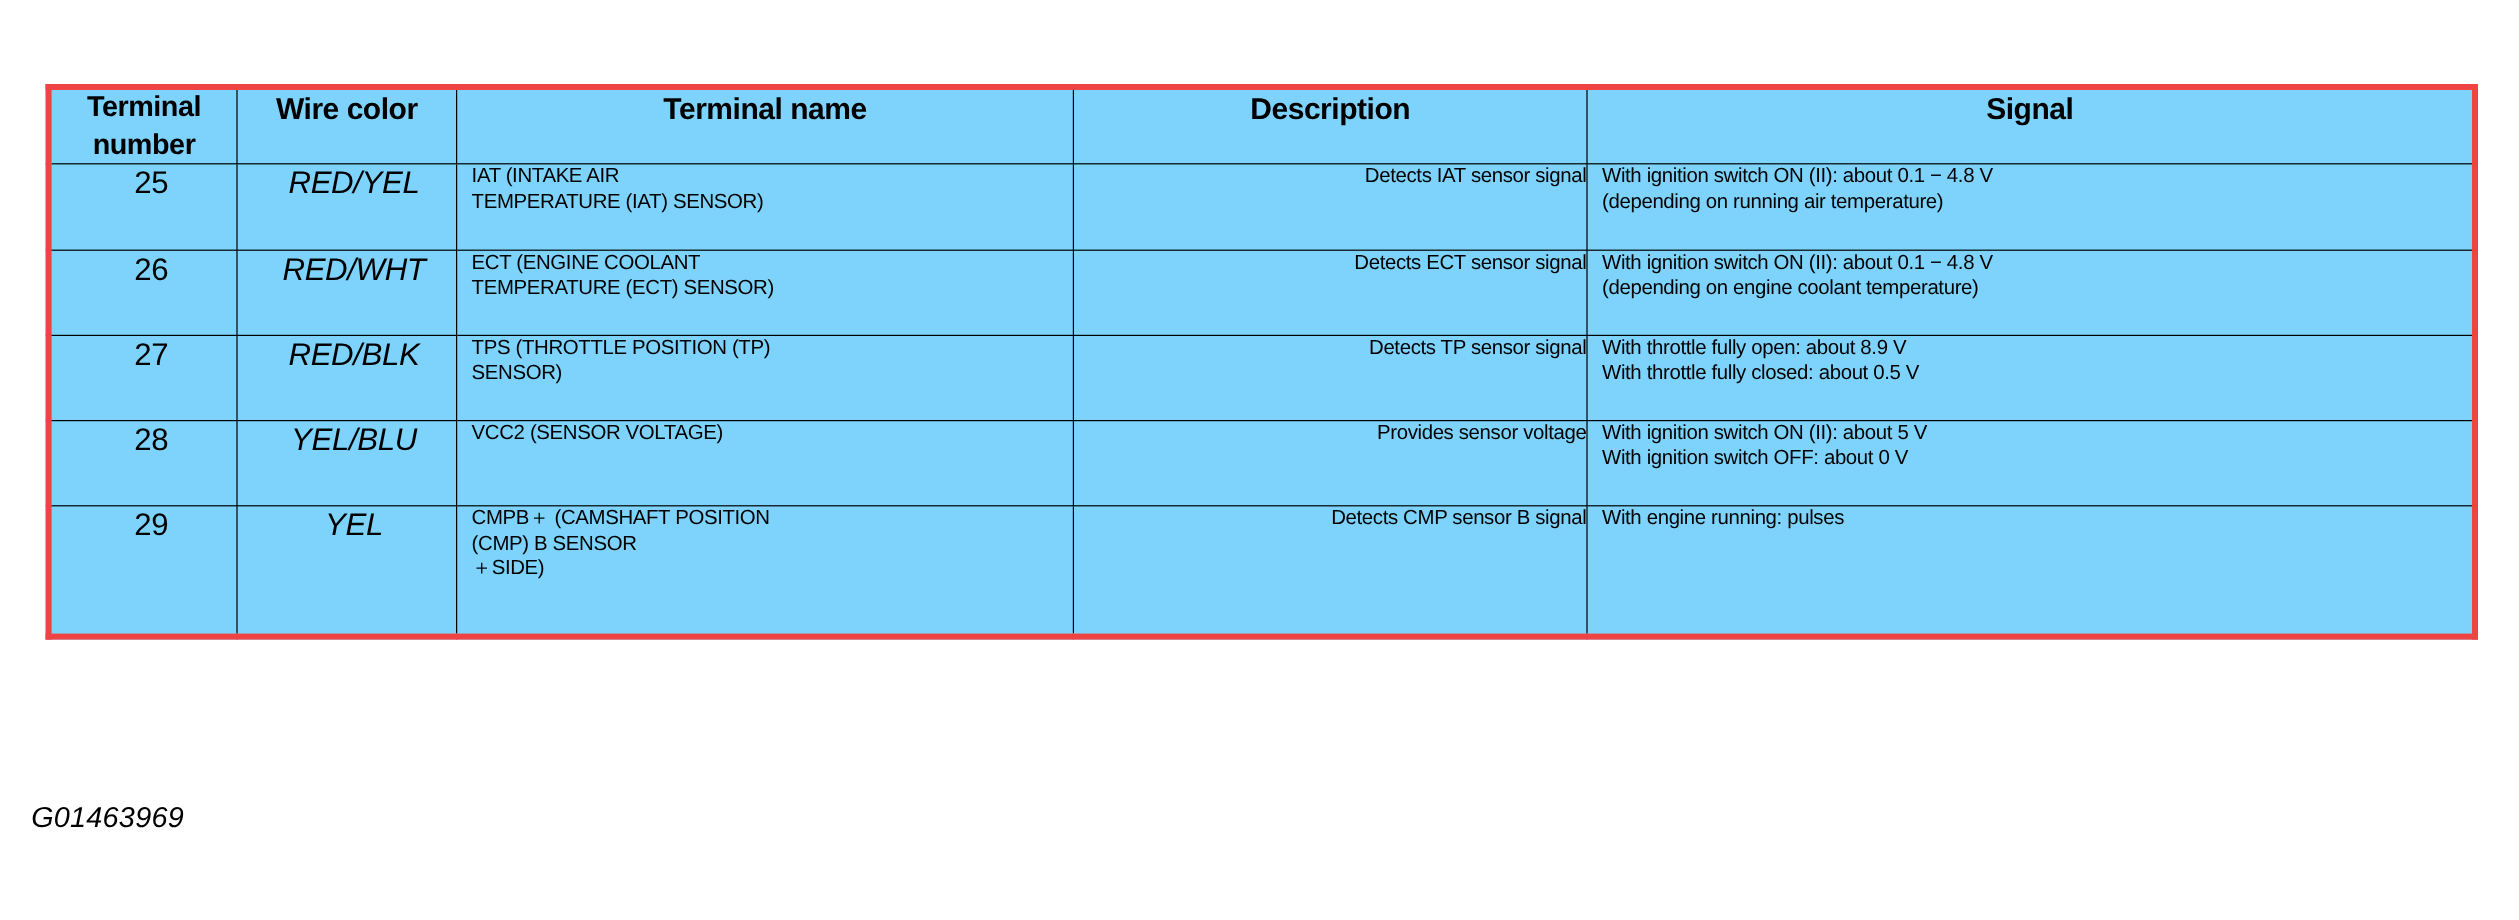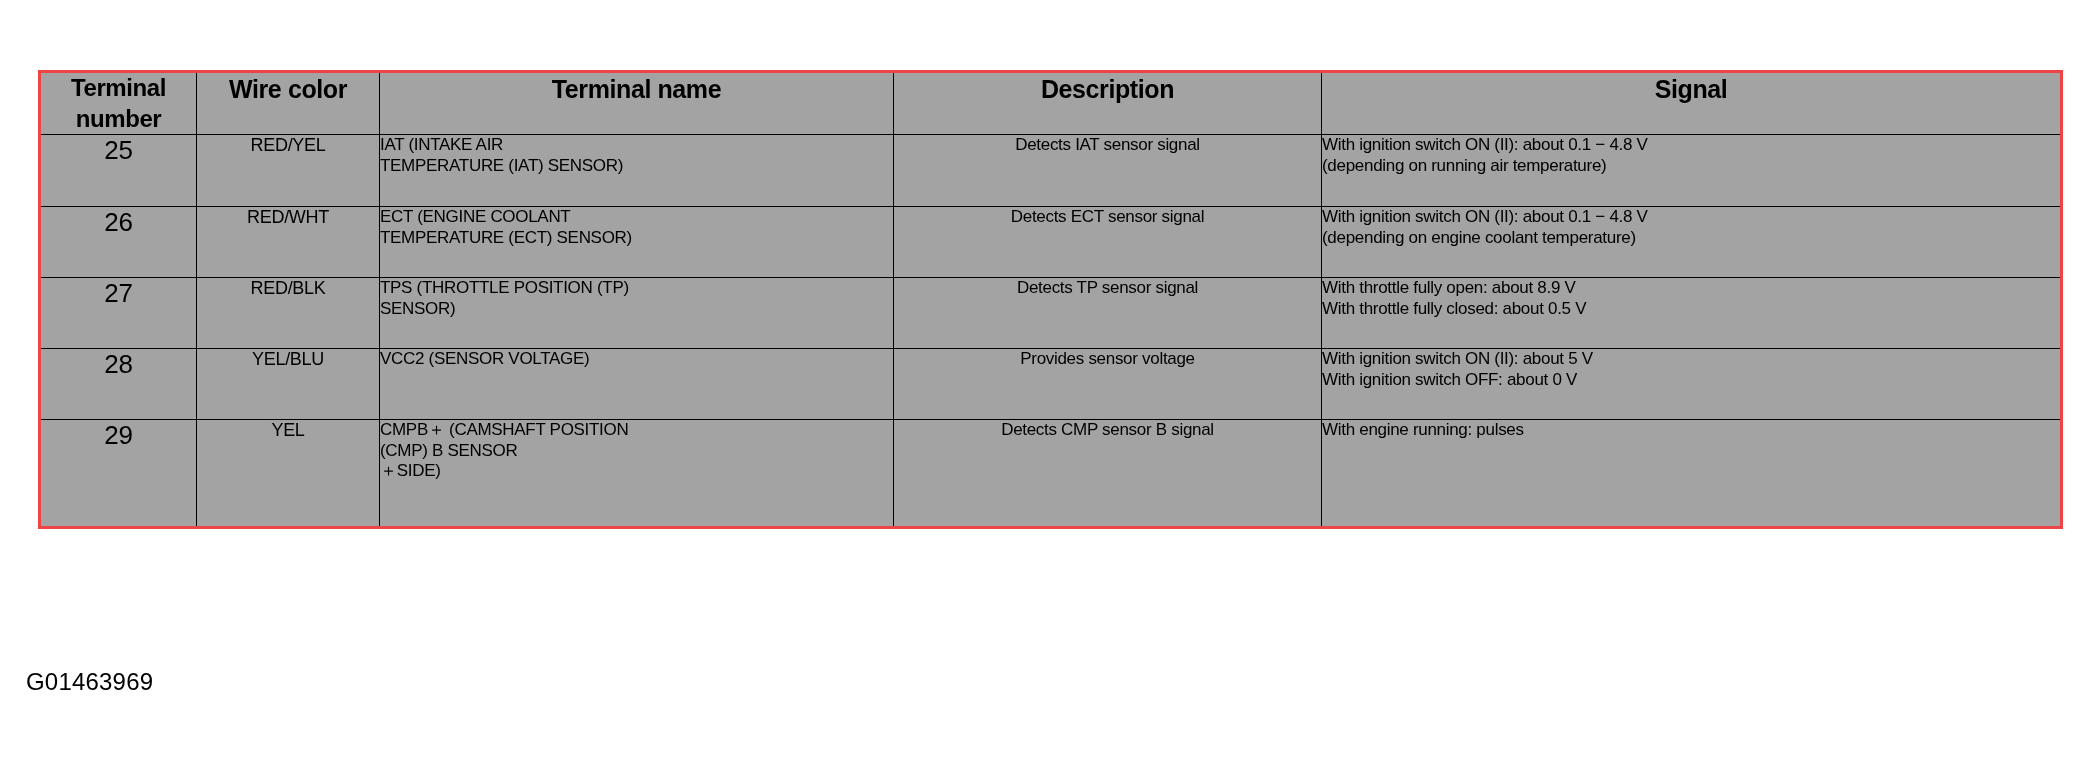--- a/index.html
+++ b/index.html
@@ -22,22 +22,22 @@
     width: 2099px;
     height: 767px;
   }
   .terminal-table {
     position: absolute;
     left: 38px;
     top: 70px;
     width: 2022px;
     border-collapse: collapse;
     table-layout: fixed;
-    border: 3px solid #ef4444;
-    background: #a3a3a3;
+    border: 5px solid #ef4444;
+    background: #7dd3fc;
   }
   .terminal-table col.c-term   { width: 157px; }
   .terminal-table col.c-wire   { width: 183px; }
   .terminal-table col.c-name   { width: 514px; }
   .terminal-table col.c-desc   { width: 428px; }
   .terminal-table col.c-signal { width: 740px; }
 
   .terminal-table th,
   .terminal-table td {
     border: 1.6px solid #000000;
@@ -62,42 +62,43 @@
   .hdr-term { font-size: 24px; }
 
   
   .cell {
     font-size: 17px;
     line-height: 1.20;
     letter-spacing: -0.3px;
     padding: 7px 8px 8px 8px;
   }
   .cell-num  { text-align: center; font-size: 26px; padding-left:0; padding-right:0; }
-  .cell-wire { text-align: center; font-size: 18px; padding-left:0; padding-right:0; }
+  .cell-wire { text-align: center; font-size: 26px; padding-left:0; padding-right:0;font-style:italic; }
   .cell-name { text-align: left; }
-  .cell-desc { text-align: center; }
+  .cell-desc { text-align: right; }
   .cell-sig  { text-align: left; margin-left: 40px; }
 
-  .cell .ln { display: block; white-space: pre; }
+  .cell .ln { display: block; white-space: pre; padding-left: 12px; }
 
   
   tr.r-h25 td { height: 71px; }
   tr.r-h26 td { height: 70px; }
   tr.r-h27 td { height: 70px; }
   tr.r-h28 td { height: 70px; }
   tr.r-h29 td { height: 106px; }
   tr.r-h30 td { height: 108px; }
 
   .figure-code {
     position: absolute;
     left: 26px;
     top: 668px;
     font-size: 24px;
     letter-spacing: 0.2px;
     white-space: pre;
+    font-style: italic;
   }
 </style>
 </head>
 <body>
 
 <div id="page">
 
   <table class="terminal-table">
     <colgroup>
       <col class="c-term">

